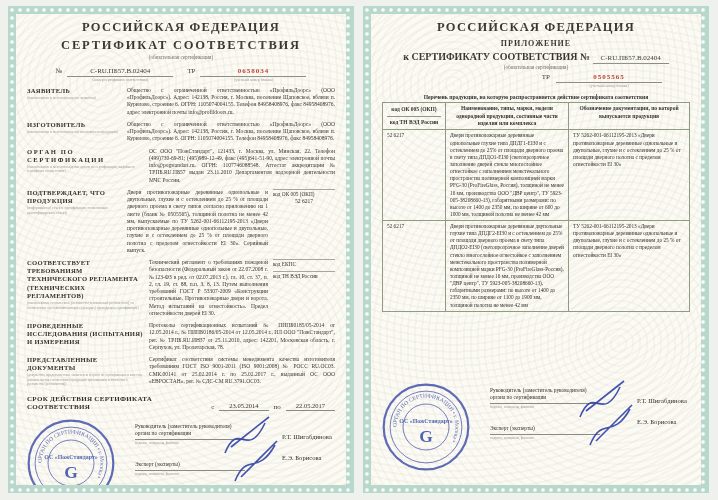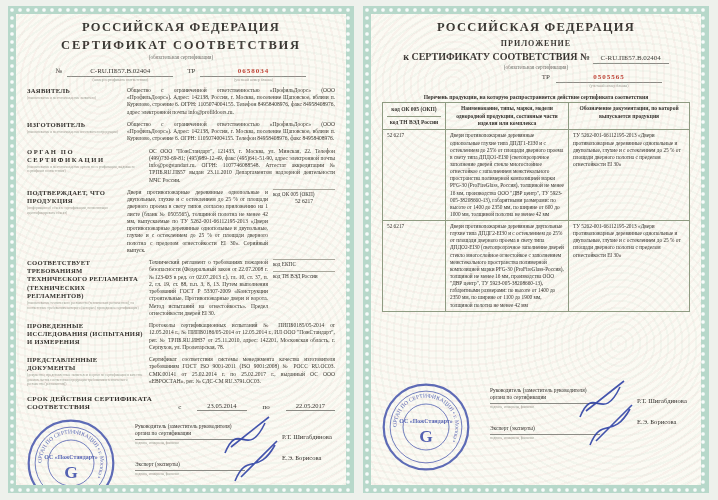--- a/index.html
+++ b/index.html
@@ -39,21 +39,21 @@
   .red{color:#c0372a;font-weight:bold;letter-spacing:1px;}
   .sec{display:flex;position:relative;margin-top:5px;z-index:1;}
   .lbl{width:100px;flex:none;padding-right:6px;box-sizing:border-box;}
   .lbl.w{width:122px;}
   .lbl b{font-size:6.6px;letter-spacing:.3px;line-height:1.25;display:block;}
   .cap{font-size:3.5px;color:#a09e94;line-height:1.25;margin-top:1px;}
   .txt{flex:1;font-size:5.5px;line-height:1.32;color:#3a372f;text-align:justify;}
   .codes{width:62px;flex:none;margin-left:5px;font-size:5.3px;line-height:1.3;}
   .codes .cb{border-top:0.8px solid #a9a79c;padding:1px 0 3px 0;}
   .codes .cv{text-align:center;font-size:5.6px;}
-  .validity{display:flex;align-items:flex-end;gap:16px;margin-top:8px;font-size:7px;z-index:1;position:relative;}
+  .validity{display:flex;align-items:flex-end;gap:5px;margin-top:8px;font-size:7px;z-index:1;position:relative;}
   .validity b{font-size:7px;letter-spacing:.3px;}
   .vdate{border-bottom:0.8px solid #8b8b85;padding:0 10px 1px;font-size:6.5px;}
   .sigblock{position:relative;height:96px;margin-top:4px;z-index:1;}
   .sigblock.abs{position:absolute;left:11px;right:11px;bottom:10px;margin-top:0;}
   .stamp{position:absolute;left:-2px;top:2px;width:92px;height:92px;opacity:.9;}
   .roles{position:absolute;left:108px;top:8px;width:110px;}
   .role{font-size:5.4px;line-height:1.3;border-bottom:0.7px solid #8b8b85;padding-bottom:2px;}
   .role2{margin-top:16px;}
   .names{position:absolute;left:255px;top:0;font-size:6.6px;}
   .names div{margin-top:14px;}

